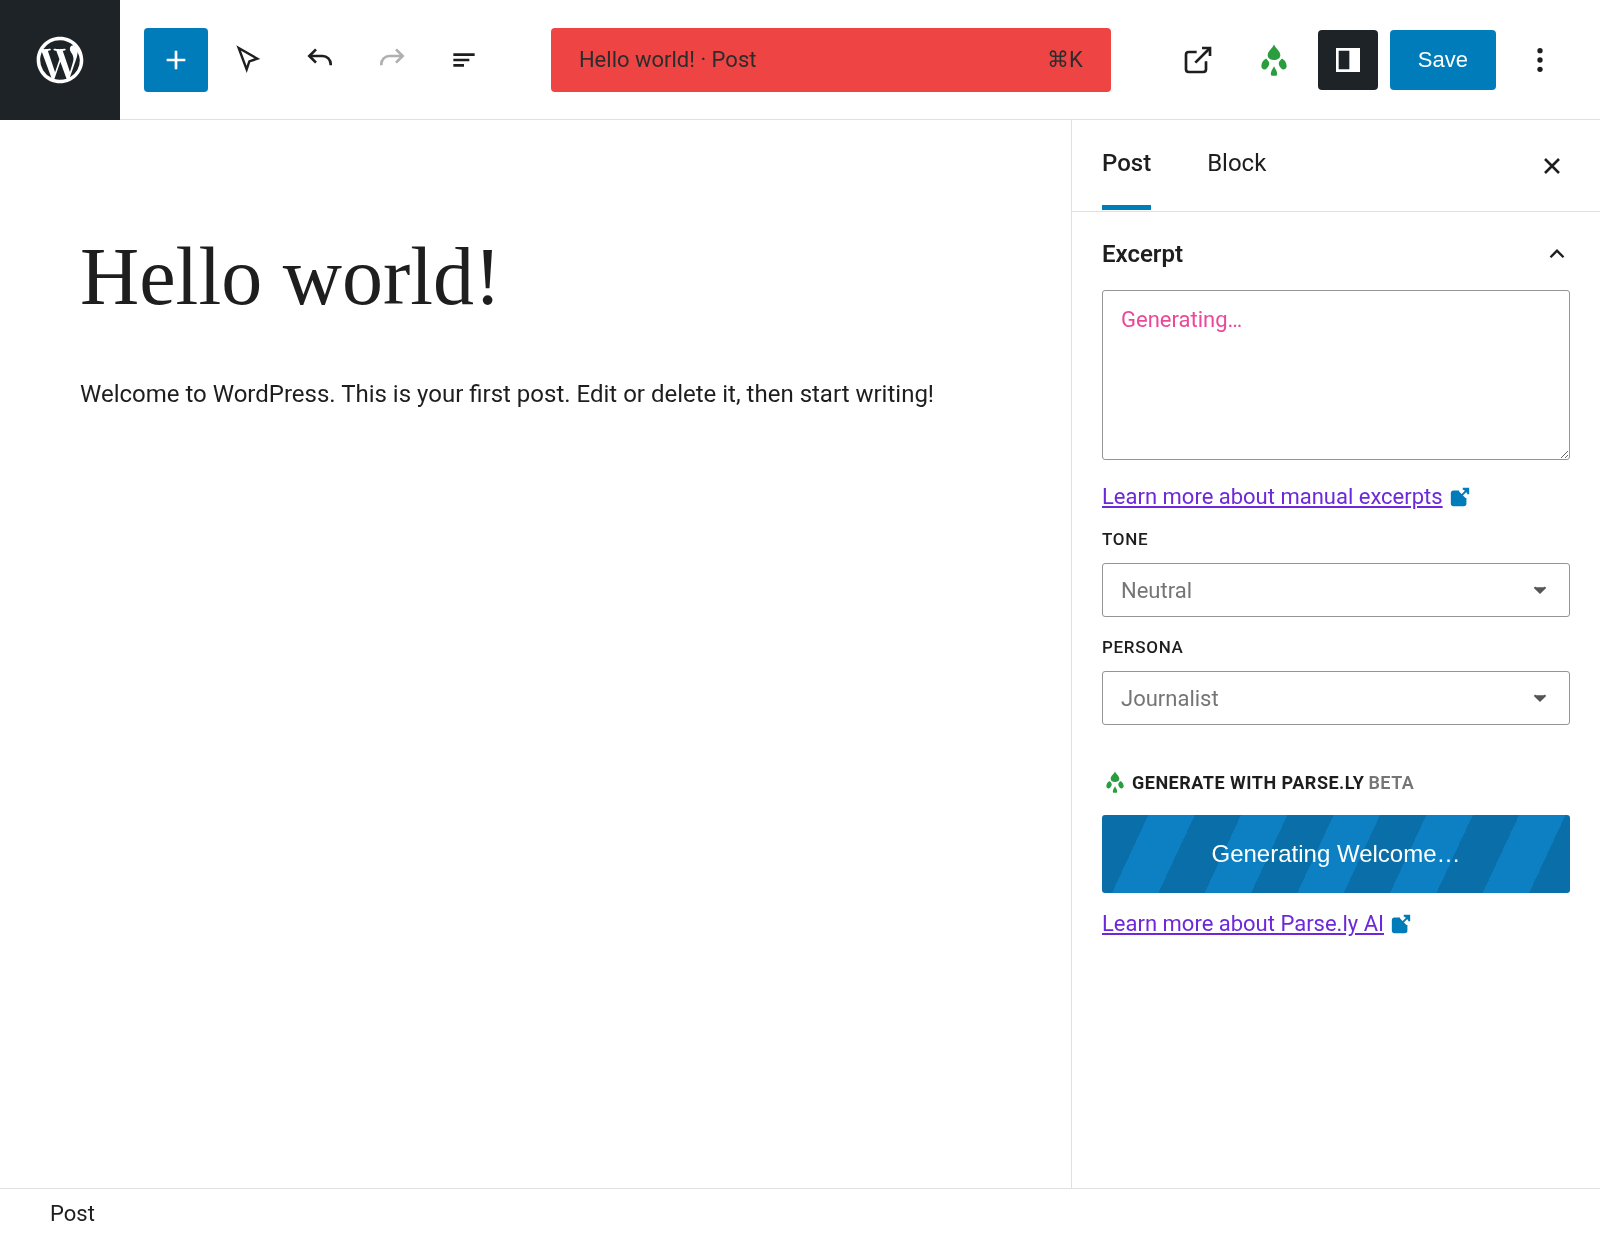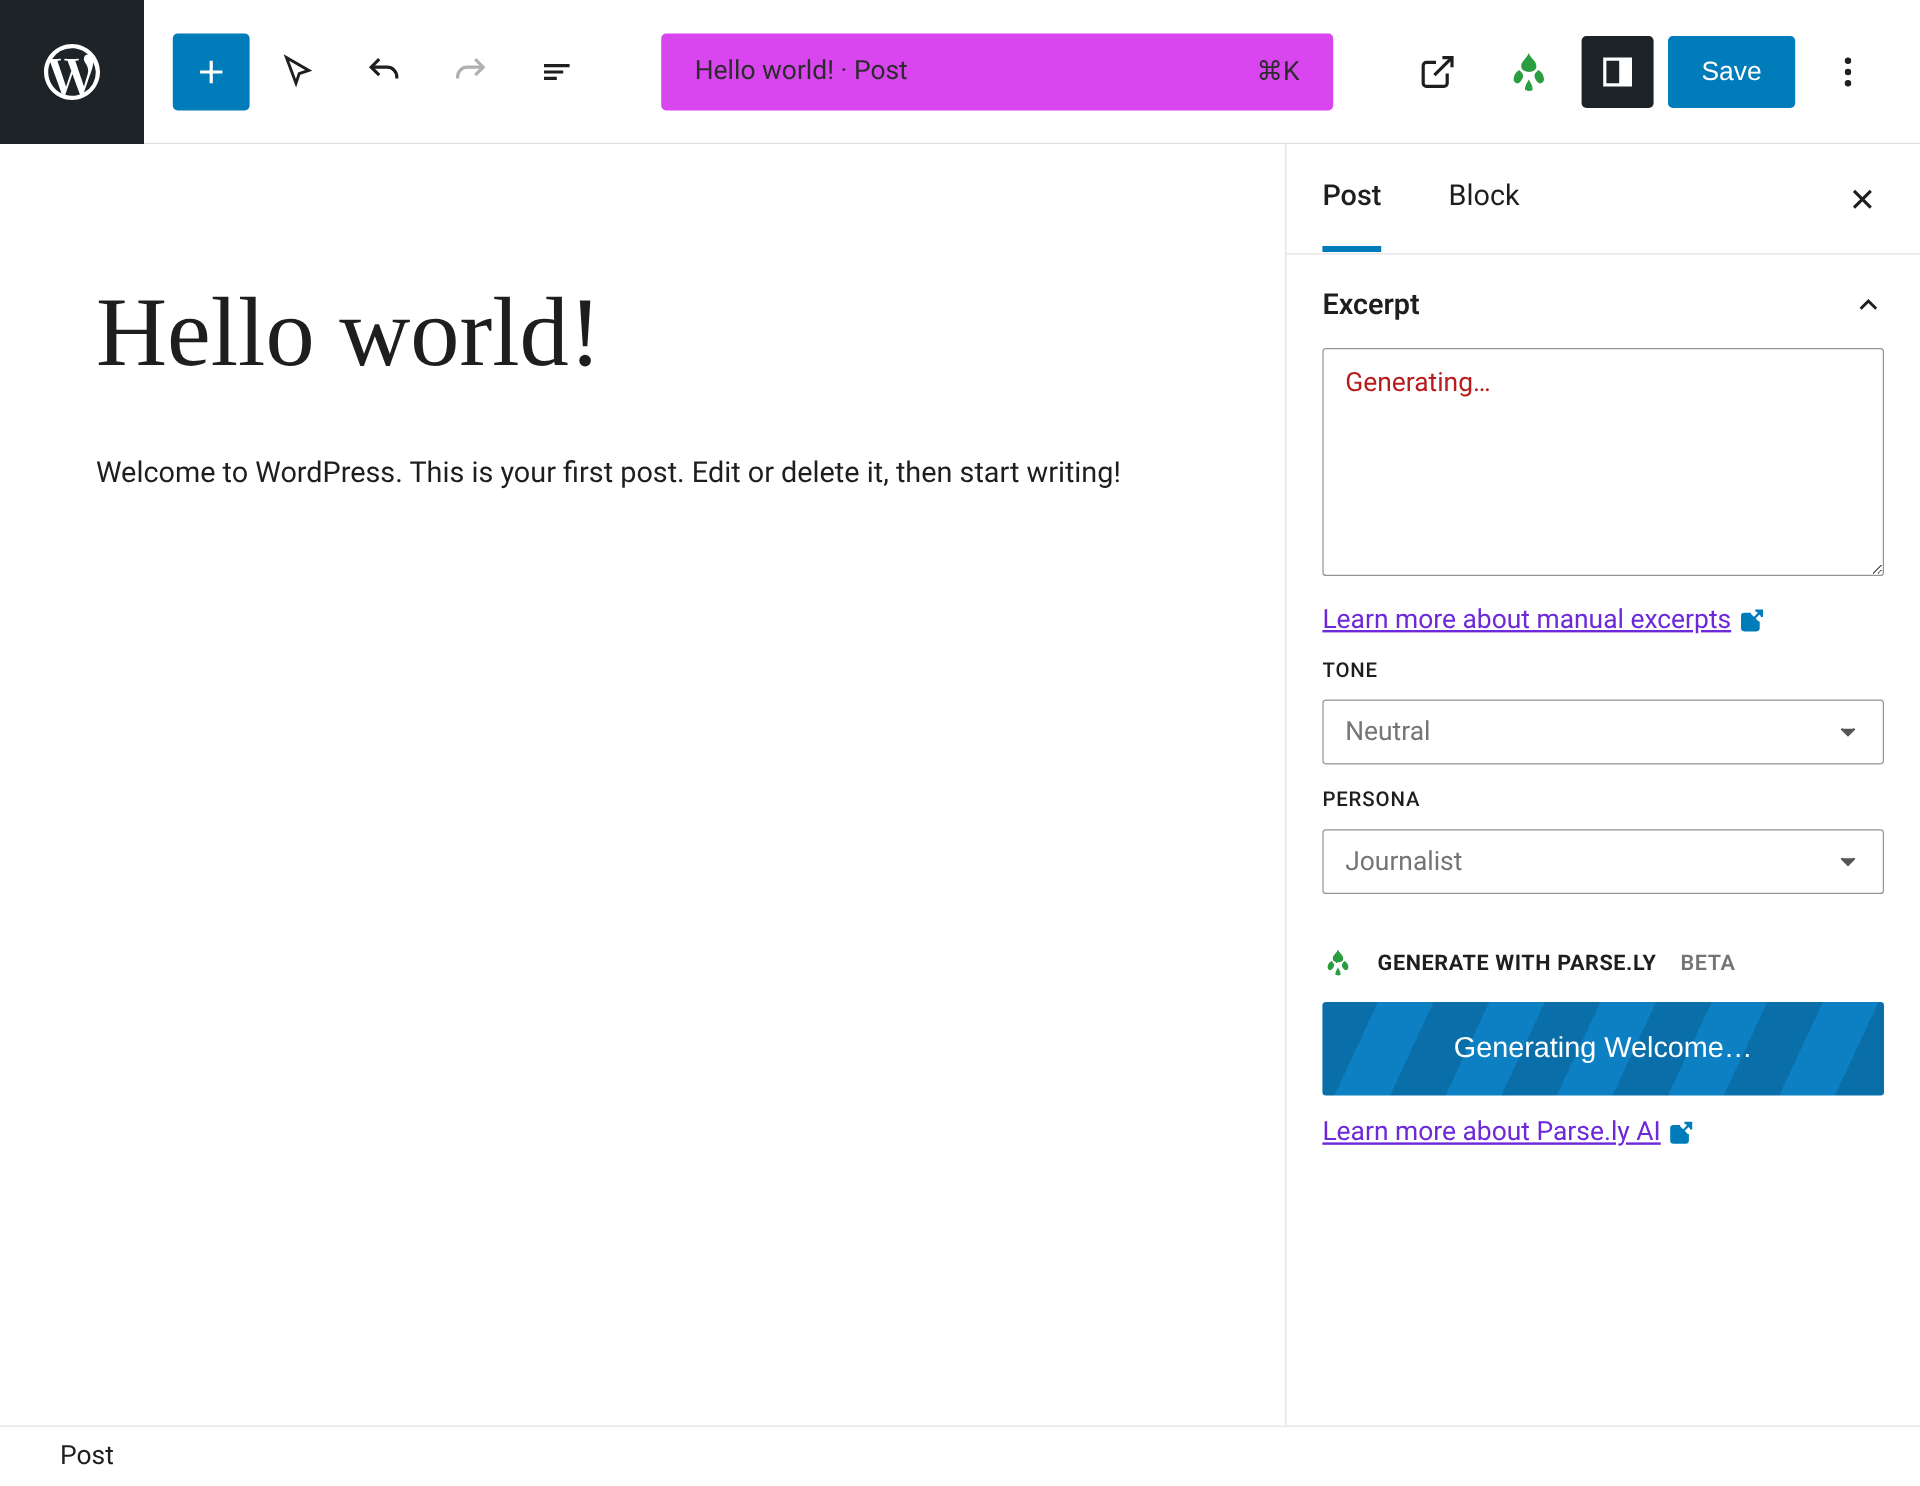--- a/index.html
+++ b/index.html
@@ -51,21 +51,21 @@
   }
   .btn-add svg { fill: #fff; }
   .btn-tool svg { width: 32px; height: 32px; }
 
   .doc-title-wrap {
     flex: 1;
     display: flex;
     justify-content: center;
   }
   .doc-title {
-    background: #d946ef;
+    background: #ef4444;
     height: 64px;
     border-radius: 4px;
     display: flex;
     align-items: center;
     justify-content: space-between;
     font-size: 22px;
     color: #2c2c2c;
     padding: 0 28px;
     width: 560px;
     cursor: pointer;
@@ -169,26 +169,26 @@
   .field-label {
     font-size: 17px;
     font-weight: 500;
     letter-spacing: 0.7px;
     text-transform: uppercase;
     margin-bottom: 14px;
     color: #1e1e1e;
   }
   .excerpt-textarea {
     width: 100%;
-    height: 190px;
+    height: 170px;
     border: 1px solid #949494;
     border-radius: 3px;
     font-size: 22px;
     padding: 16px 18px;
-    color: #b91c1c;
+    color: #ec4899;
     resize: vertical;
     font-family: inherit;
   }
   .excerpt-textarea::placeholder { color: #1e1e1e; }
 
   .link-row {
     margin-top: 20px;
     font-size: 22px;
     color: #6d28d9;
     text-decoration: underline;
@@ -213,21 +213,21 @@
     align-items: center;
     justify-content: space-between;
     cursor: pointer;
   }
   .sel svg { width: 22px; height: 22px; fill: #555; }
 
   .generate-header {
     margin-top: 44px;
     display: flex;
     align-items: center;
-    gap: 20px;
+    gap: 4px;
     font-size: 18px;
     font-weight: 700;
     letter-spacing: 0.5px;
   }
   .beta-chip {
     color: #757575;
     font-weight: 600;
     font-size: 18px;
   }
 

